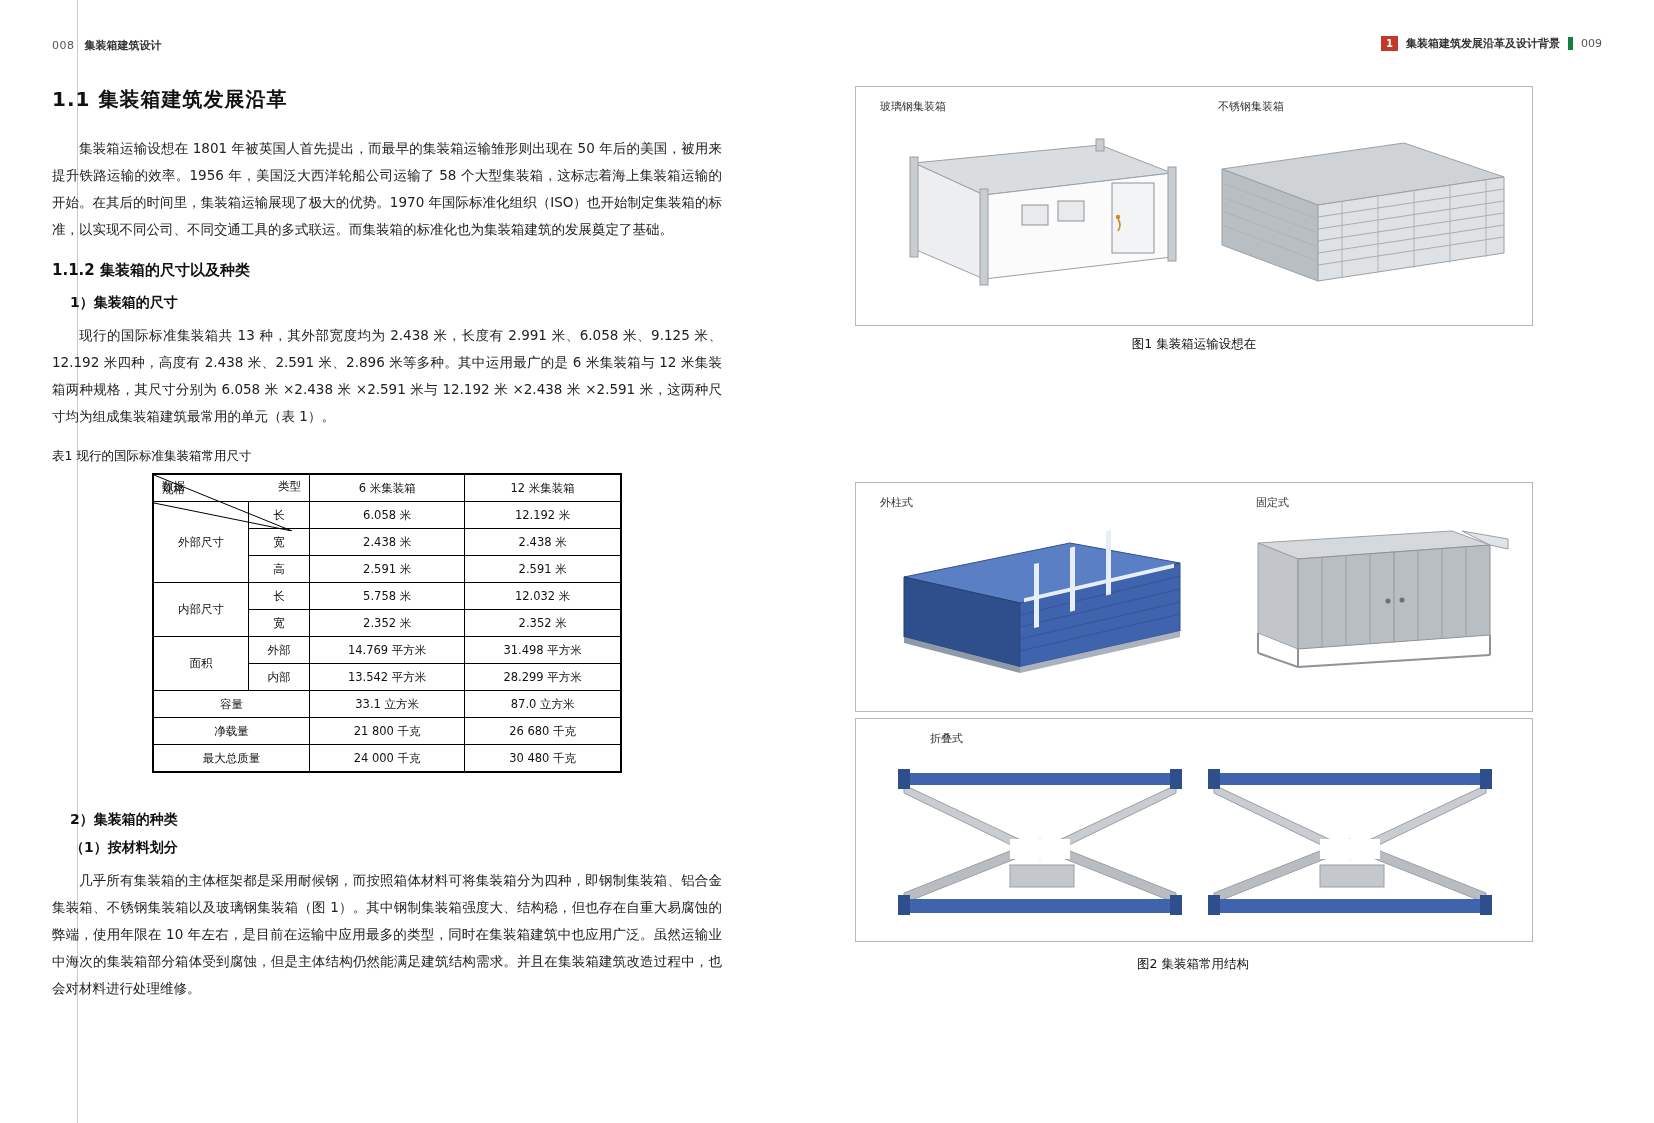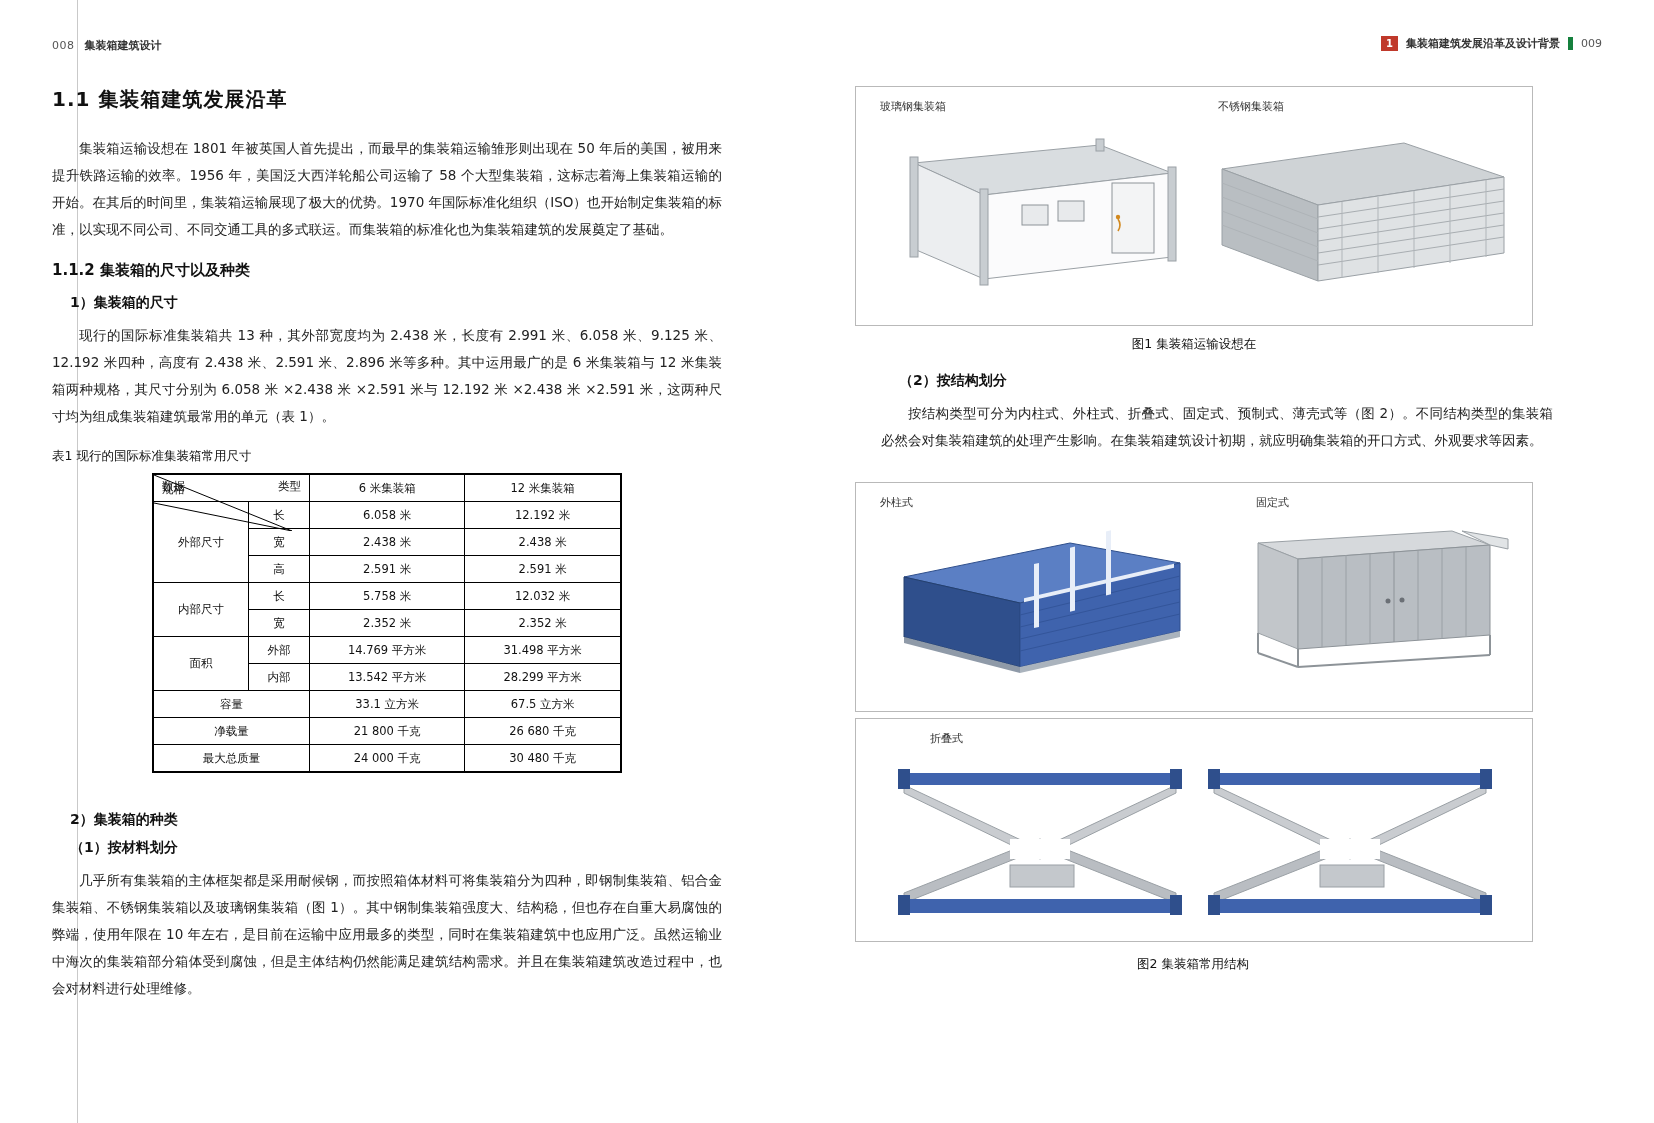--- a/index.html
+++ b/index.html
@@ -129,21 +129,21 @@
         </tr>
         <tr>
           <td class="sub">内部</td>
           <td>13.542 平方米</td>
           <td>28.299 平方米</td>
         </tr>
 
         <tr>
           <td colspan="2">容量</td>
           <td>33.1 立方米</td>
-          <td>67.5 立方米</td>
+          <td>87.0 立方米</td>
         </tr>
         <tr>
           <td colspan="2">净载量</td>
           <td>21 800 千克</td>
           <td>26 680 千克</td>
         </tr>
         <tr>
           <td colspan="2">最大总质量</td>
           <td>24 000 千克</td>
           <td>30 480 千克</td>
@@ -207,24 +207,20 @@
           <line x1="30" y1="62" x2="126" y2="98"></line>
           <line x1="30" y1="76" x2="126" y2="112"></line>
           <line x1="30" y1="90" x2="126" y2="126"></line>
           <line x1="30" y1="104" x2="126" y2="140"></line>
         </g>
       </svg>
 
       <div class="fig-cap" style="left:0;bottom:-28px;">图1   集装箱运输设想在</div>
     </div>
 
-    <div class="rtext" style="top:372px;">
-      <h3>（2）按结构划分</h3>
-      <p>按结构类型可分为内柱式、外柱式、折叠式、固定式、预制式、薄壳式等（图 2）。不同结构类型的集装箱必然会对集装箱建筑的处理产生影响。在集装箱建筑设计初期，就应明确集装箱的开口方式、外观要求等因素。</p>
-    </div>
 
     <div class="figbox" style="left:28px;top:482px;width:676px;height:228px;">
       <span class="fig-label" style="left:24px;top:12px;">外柱式</span>
       <span class="fig-label" style="left:400px;top:12px;">固定式</span>
 
       <svg width="330" height="180" viewBox="0 0 330 180" style="position:absolute;left:18px;top:32px;">
         <polygon points="30,62 196,28 306,48 146,88" fill="#5b7fc4" stroke="#2f4f8c" stroke-width="1"></polygon>
         <polygon points="30,62 146,88 146,152 30,122" fill="#2f4f8c" stroke="#24406f" stroke-width="1"></polygon>
         <polygon points="146,88 306,48 306,116 146,152" fill="#3f63ad" stroke="#2f4f8c" stroke-width="1"></polygon>
         <g stroke="#33559a" stroke-width="1">

